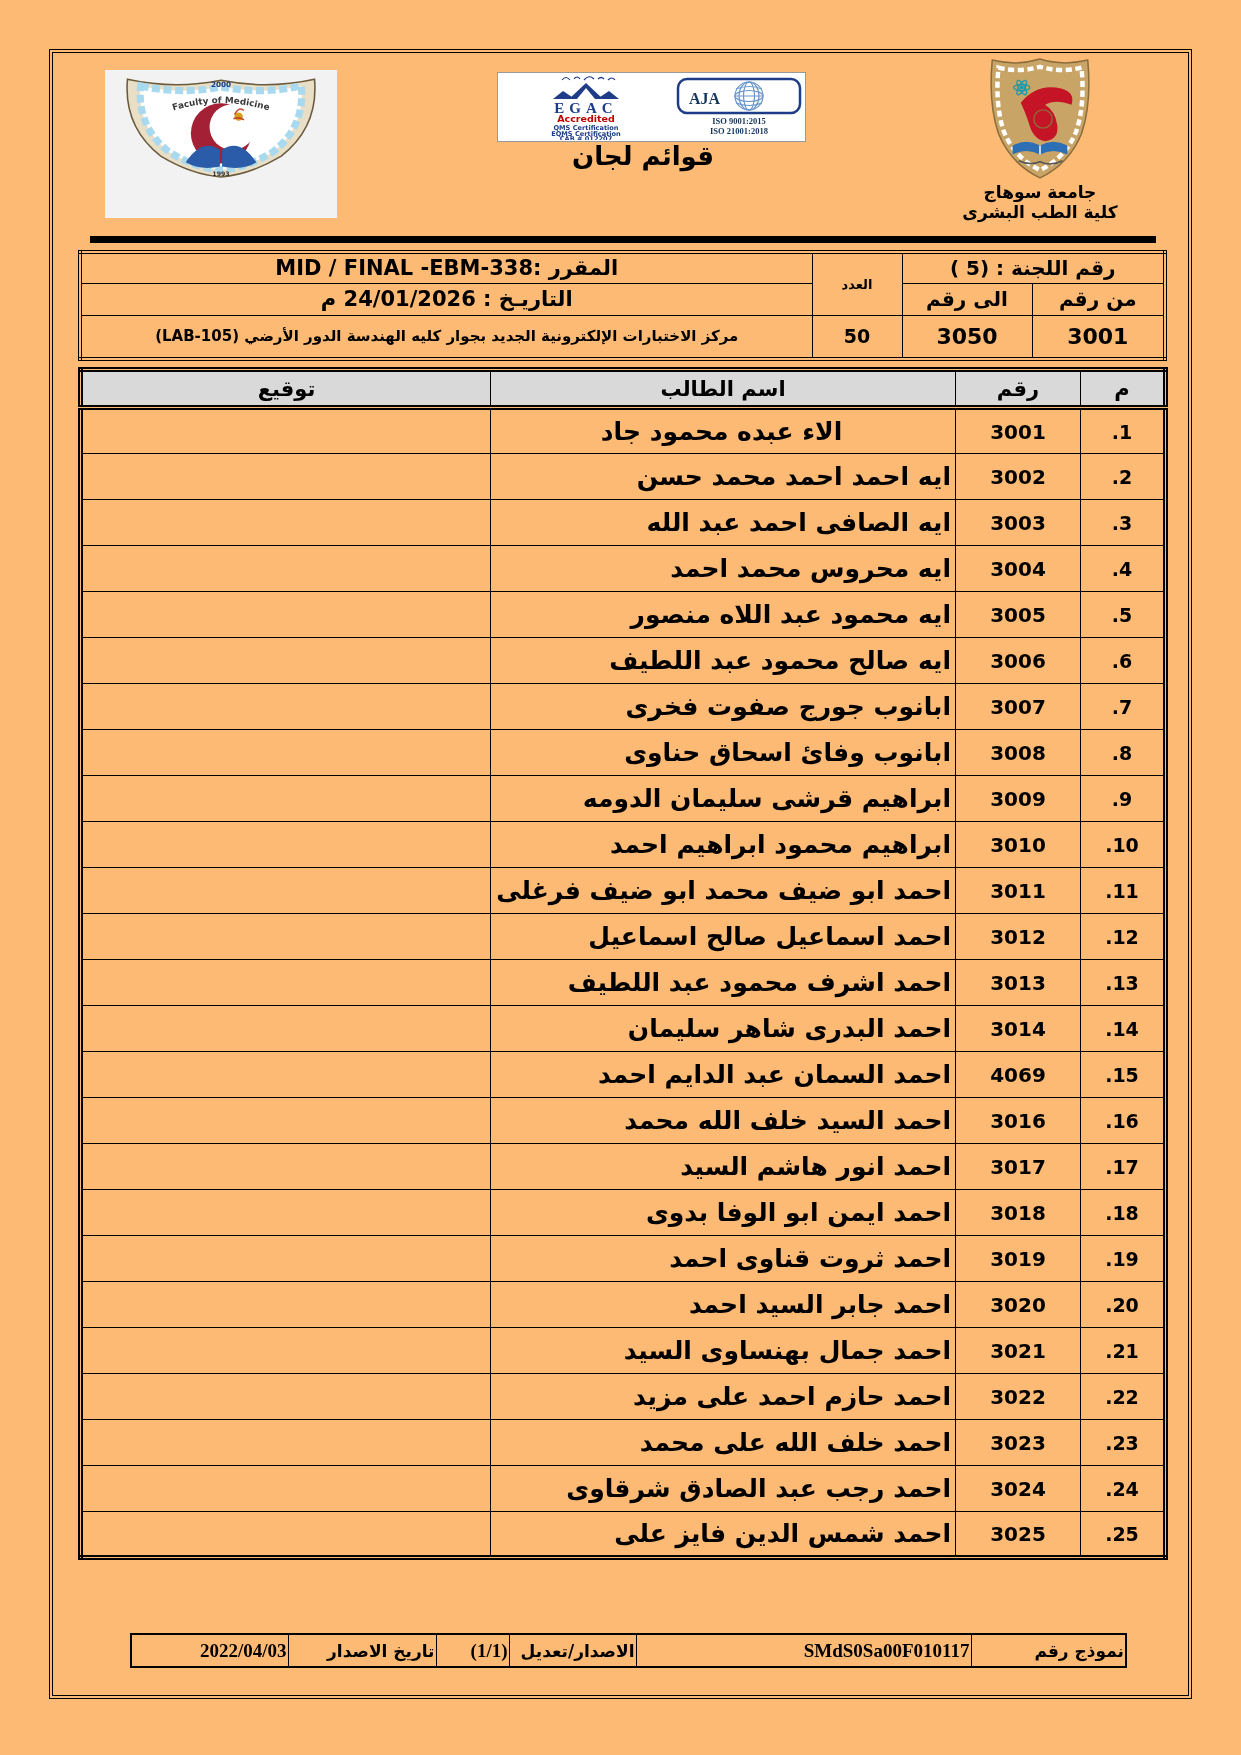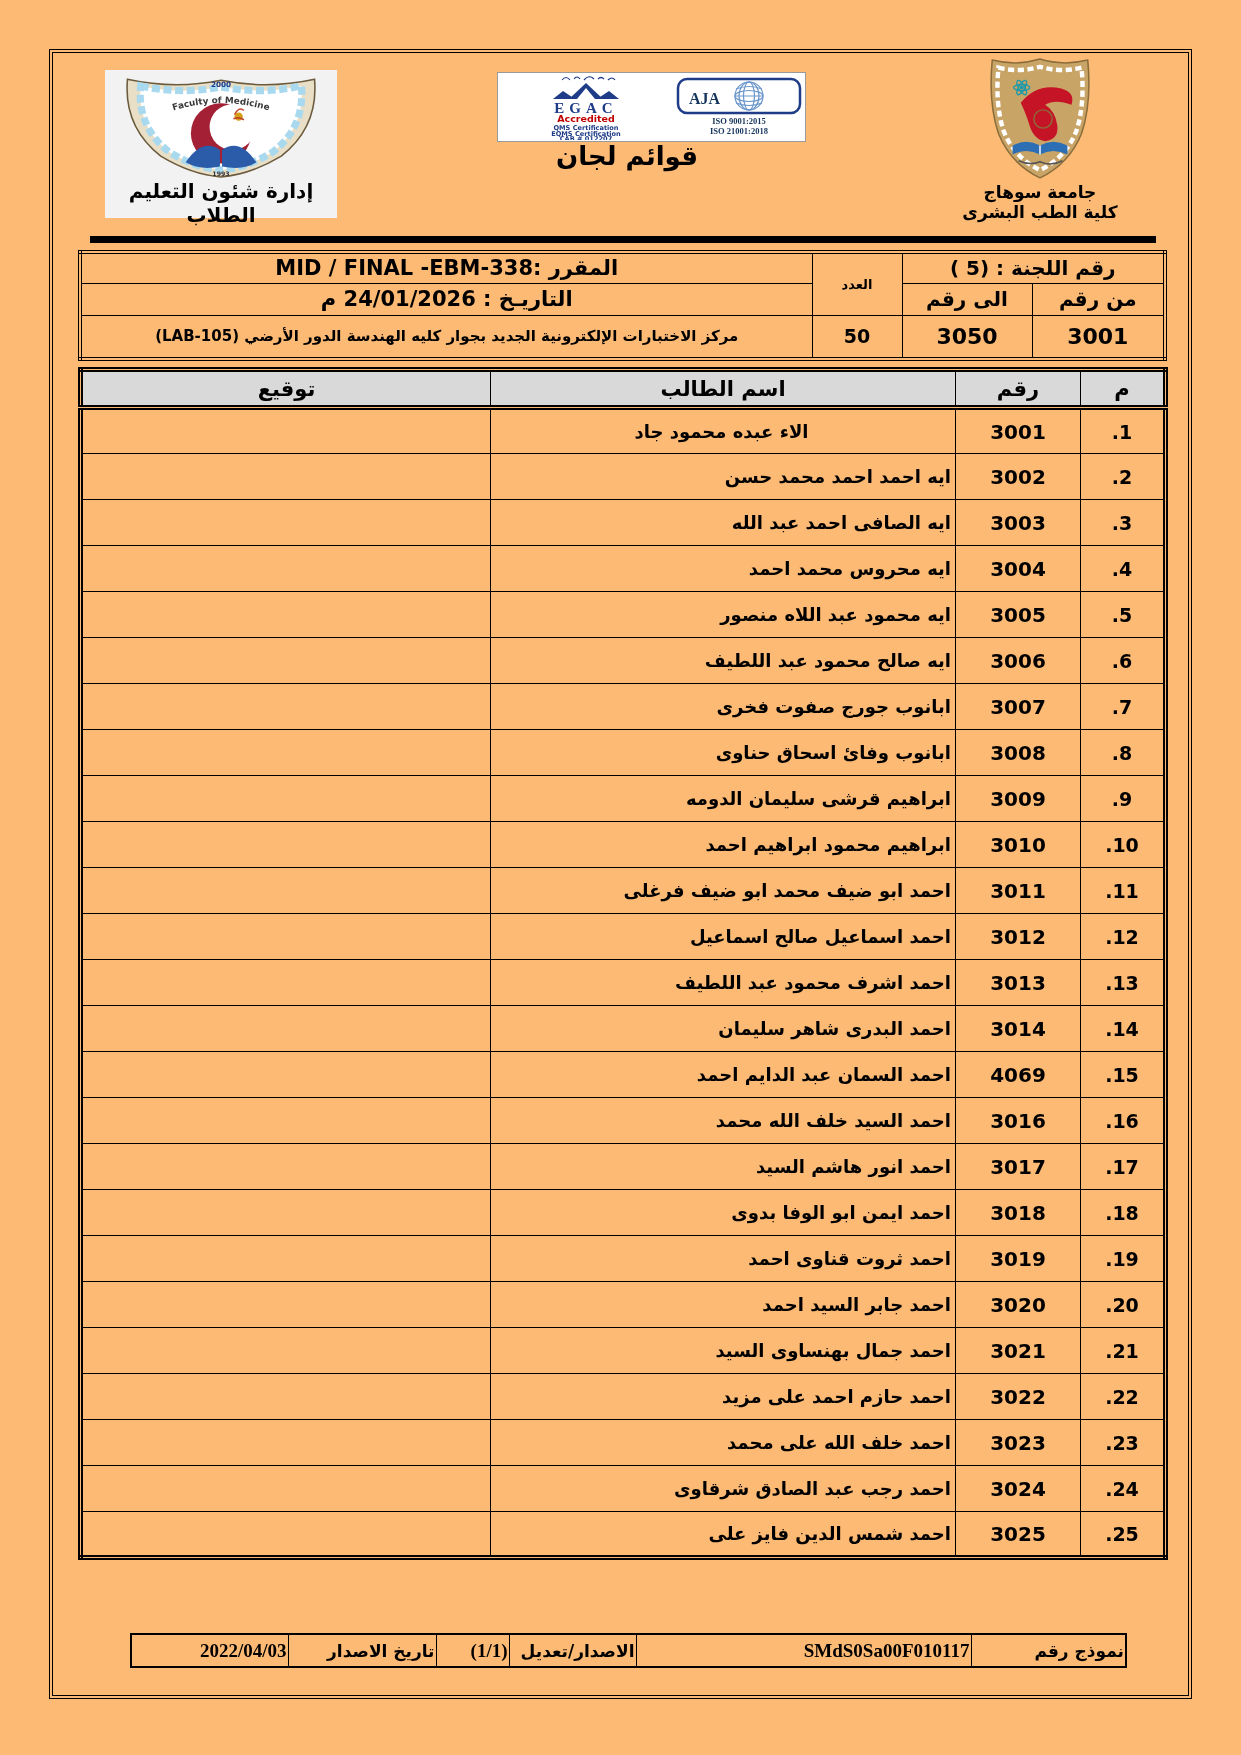--- a/index.html
+++ b/index.html
@@ -6,21 +6,21 @@
   #page{position:relative;width:1241px;height:1755px;background:#fdba74;
         font-family:"DejaVu Sans",sans-serif;overflow:hidden;}
   .frame{position:absolute;left:49px;top:49px;width:1135px;height:1642px;border:4px double #000;}
 
   
   .faculty-block{position:absolute;left:105px;top:70px;width:232px;height:148px;background:#f2f2f2;text-align:center;}
   .faculty-block svg{display:block;margin:3px auto 0 auto;}
   .dept{font-size:20px;font-weight:bold;line-height:24px;direction:rtl;}
   .cert-box{position:absolute;left:497px;top:72px;width:307px;height:68px;background:#fff;border:1px solid #9a9a9a;
             display:flex;align-items:center;justify-content:center;gap:2px;}
-  .title1{position:absolute;left:327px;top:141px;width:600px;text-align:center;font-size:26px;font-weight:bold;direction:rtl;}
+  .title1{position:absolute;left:343px;top:141px;width:600px;text-align:center;font-size:26px;font-weight:bold;direction:rtl;}
   .title2{position:absolute;left:260px;top:175px;width:740px;text-align:center;font-size:27px;font-weight:bold;direction:rtl;}
   .uni-block{position:absolute;left:950px;top:54px;width:180px;text-align:center;}
   .uni-block svg{display:block;margin:0 auto;}
   .uni-name{font-size:17px;font-weight:bold;line-height:20px;direction:rtl;}
   .thick-line{position:absolute;left:90px;top:236px;width:1066px;height:7px;background:#000;}
 
   
   table{border-collapse:collapse;table-layout:fixed;direction:rtl;}
   td,th{box-sizing:border-box;overflow:hidden;}
   .info-wrap{position:absolute;left:78px;top:250px;}
@@ -32,21 +32,21 @@
   .cell-range-label{font-size:20px;} .cell-range-num{font-size:22px;}
   .cell-count{font-size:19px;} .cell-location{font-size:15px;}
 
   .main-wrap{position:absolute;left:78px;top:367px;}
   table.main{width:1085px;border:5px double #000;}
   table.main th{background:#d9d9d9;height:38px;border:1px solid #000;border-bottom:5px double #000;
                 font-size:21px;font-weight:bold;text-align:center;vertical-align:middle;}
   table.main td{border:1px solid #000;height:46px;vertical-align:middle;font-weight:bold;}
   td.c-idx{font-size:19px;text-align:center;}
   td.c-num{font-size:20px;text-align:center;}
-  td.c-name{font-size:18px;text-align:right;padding-right:4px;}
+  td.c-name{font-size:25px;text-align:right;padding-right:4px;}
   tr.first td.c-name{text-align:center;}
 
   .footer-wrap{position:absolute;left:130px;top:1633px;}
   table.footer{width:995px;border:2px solid #000;}
   table.footer td{border:1px solid #000;height:33px;vertical-align:middle;font-weight:bold;font-size:17px;}
   table.footer td.serif{font-family:"Liberation Serif","DejaVu Serif",serif;font-size:19px;}
 </style>
 </head>
 <body>
 
@@ -63,21 +63,20 @@
         <textPath href="#facArc" startOffset="50%" text-anchor="middle">Faculty of Medicine</textPath>
       </text>
       <circle cx="100" cy="58" r="29" fill="#a32035"></circle>
       <circle cx="111" cy="52" r="22" fill="#ffffff"></circle>
       <circle cx="117" cy="42" r="4" fill="#d4a017"></circle>
       <path d="M113,40 q4,-8 9,-4 M112,44 q6,-2 10,1" stroke="#c2452d" stroke-width="1.5" fill="none"></path>
       <path d="M66,86 Q82,62 99,74 L99,90 Q80,94 66,86 Z" fill="#2a5caa"></path>
       <path d="M134,86 Q118,62 101,74 L101,90 Q122,94 134,86 Z" fill="#2a5caa"></path>
       <text x="100" y="99" text-anchor="middle" font-size="6" font-weight="bold" fill="#333">1993</text>
     </svg>
-    <div class="dept">إدارة شئون التعليم الطلاب</div>
   </div>
 
   <div class="cert-box">
     <svg width="172" height="66" viewBox="0 0 168 66">
       <path d="M60,6 q4,-5 8,0 M72,5 q3,-4 6,0 M82,6 q5,-6 10,-1 M96,5 q3,-3 6,0 M106,6 q4,-4 7,0" stroke="#1f3c88" stroke-width="1.2" fill="none"></path>
       <polygon points="84,9 101,25 67,25" fill="#1f3c88"></polygon>
       <polygon points="84,14 93,25 75,25" fill="#ffffff"></polygon>
       <polygon points="61,17 73,25 51,25" fill="#1f3c88"></polygon>
       <polygon points="107,17 117,25 95,25" fill="#1f3c88"></polygon>
       <text x="84" y="39" text-anchor="middle" font-size="15" font-weight="bold" letter-spacing="5" font-family="Liberation Serif, DejaVu Serif, serif" fill="#1f3c88">EGAC</text>

